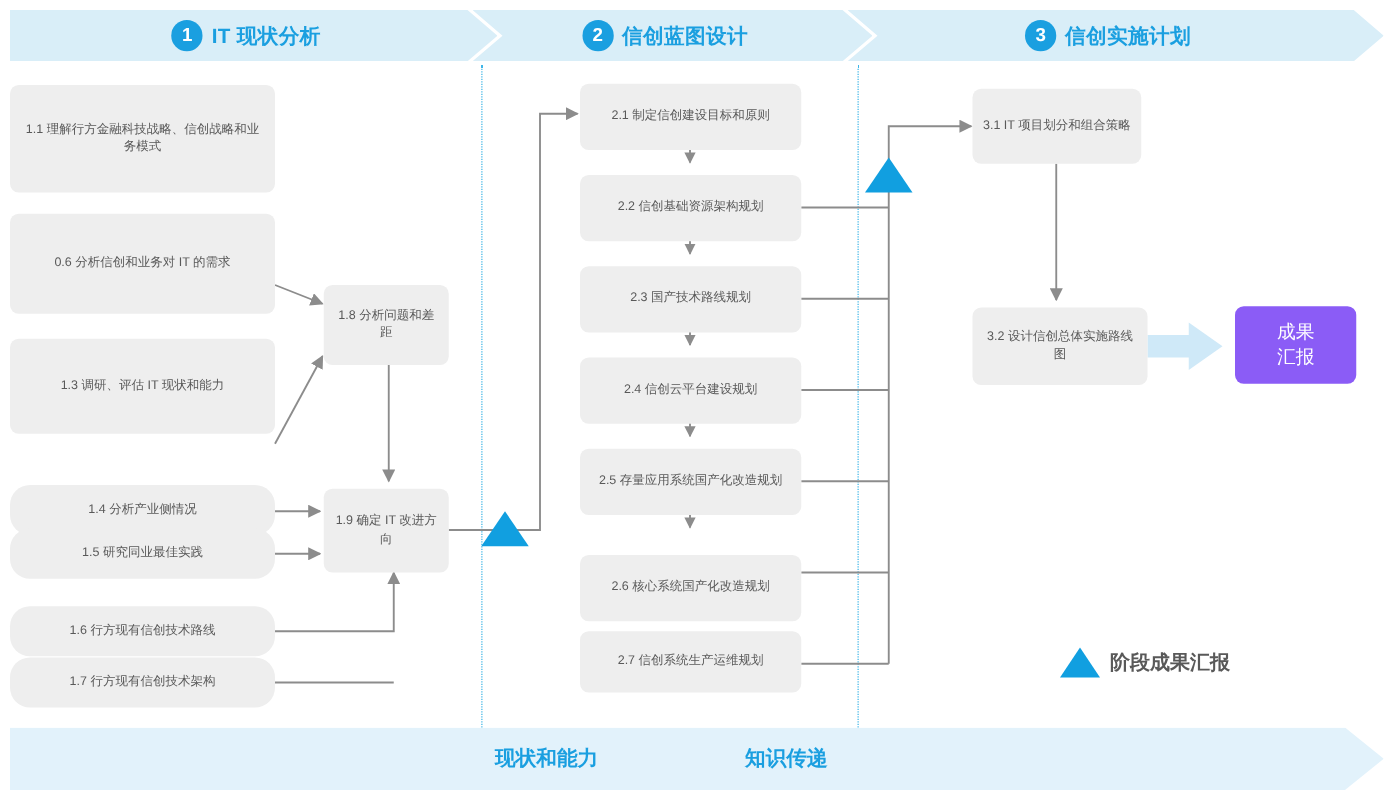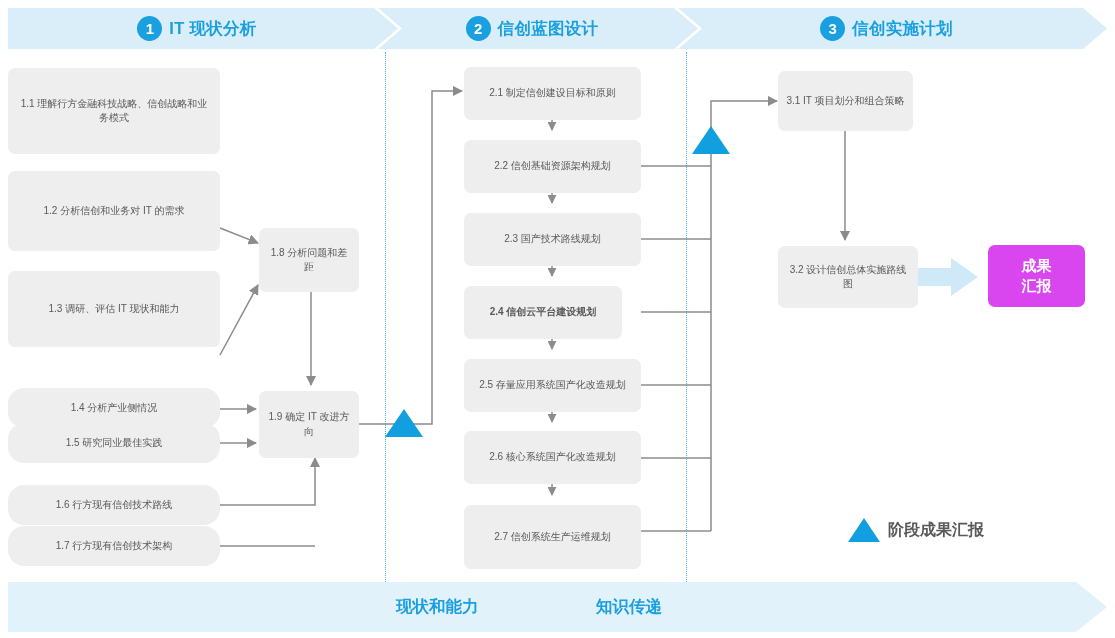--- a/index.html
+++ b/index.html
@@ -30,23 +30,23 @@
   
   .box{
     position:absolute;background:#eeeeee;border-radius:7px;
     display:flex;align-items:center;justify-content:center;text-align:center;
     color:#595959;font-size:10px;line-height:1.42;padding:2px 8px;box-sizing:border-box;
   }
   .box.pill{border-radius:16px;}
 
   
   .result{
-    position:absolute;background:#d946ef;border-radius:7px;
+    position:absolute;background:#8b5cf6;border-radius:7px;
     display:flex;align-items:center;justify-content:center;text-align:center;
-    color:#ffffff;font-size:15px;font-weight:bold;line-height:1.34;box-sizing:border-box;
+    color:#ffffff;font-size:15px;font-weight:normal;line-height:1.34;box-sizing:border-box;
   }
   .result .rl{display:block;}
 
   
   .tri{position:absolute;width:0;height:0;
     border-left:19px solid transparent;border-right:19px solid transparent;
     border-bottom:28px solid #119fe0;}
 
   
   .legend{position:absolute;display:flex;align-items:center;gap:8px;}
@@ -135,21 +135,21 @@
 
   <div class="phase" style="left:678px;top:8px;width:429px;clip-path:polygon(0 0, 405px 0, 429px 50%, 405px 100%, 0 100%, 24px 50%);">
     <div class="inner">
       <span class="num">3</span>
       <span class="ptitle">信创实施计划</span>
     </div>
   </div>
 
   <div class="box" style="left:8px;top:68px;width:212px;height:86px;">1.1 理解行方金融科技战略、信创战略和业务模式</div>
 
-  <div class="box" style="left:8px;top:171px;width:212px;height:80px;">1.2 分析信创和业务对 IT 的需求</div>
+  <div class="box" style="left:8px;top:171px;width:212px;height:80px;">0.6 分析信创和业务对 IT 的需求</div>
 
   <div class="box" style="left:8px;top:271px;width:212px;height:76px;">1.3 调研、评估 IT 现状和能力</div>
 
   <div class="box pill" style="left:8px;top:388px;width:212px;height:40px;">1.4 分析产业侧情况</div>
 
   <div class="box pill" style="left:8px;top:423px;width:212px;height:40px;">1.5 研究同业最佳实践</div>
 
   <div class="box pill" style="left:8px;top:485px;width:212px;height:40px;">1.6 行方现有信创技术路线</div>
 
   <div class="box pill" style="left:8px;top:526px;width:212px;height:40px;">1.7 行方现有信创技术架构</div>
@@ -157,27 +157,27 @@
   <div class="box" style="left:259px;top:228px;width:100px;height:64px;text-align:center;">1.8 分析问题和差距</div>
 
   <div class="box" style="left:259px;top:391px;width:100px;height:67px;">1.9 确定 IT 改进方向</div>
 
   <div class="box" style="left:464px;top:67px;width:177px;height:53px;">2.1 制定信创建设目标和原则</div>
 
   <div class="box" style="left:464px;top:140px;width:177px;height:53px;">2.2 信创基础资源架构规划</div>
 
   <div class="box" style="left:464px;top:213px;width:177px;height:53px;">2.3 国产技术路线规划</div>
 
-  <div class="box" style="left:464px;top:286px;width:158px;height:53px;font-weight:bold;">2.4 信创云平台建设规划</div>
+  <div class="box" style="left:464px;top:286px;width:177px;height:53px;">2.4 信创云平台建设规划</div>
 
   <div class="box" style="left:464px;top:359px;width:177px;height:53px;">2.5 存量应用系统国产化改造规划</div>
 
-  <div class="box" style="left:464px;top:431px;width:177px;height:53px;">2.6 核心系统国产化改造规划</div>
-
-  <div class="box" style="left:464px;top:505px;width:177px;height:64px;">2.7 信创系统生产运维规划</div>
+  <div class="box" style="left:464px;top:444px;width:177px;height:53px;">2.6 核心系统国产化改造规划</div>
+
+  <div class="box" style="left:464px;top:505px;width:177px;height:49px;">2.7 信创系统生产运维规划</div>
 
   <div class="box" style="left:778px;top:71px;width:135px;height:60px;">3.1 IT 项目划分和组合策略</div>
 
   <div class="box" style="left:778px;top:246px;width:140px;height:62px;">3.2 设计信创总体实施路线图</div>
 
   <div class="result" style="left:988px;top:245px;width:97px;height:62px;">
     <div>
       <span class="rl">成果</span>
       <span class="rl">汇报</span>
     </div>

